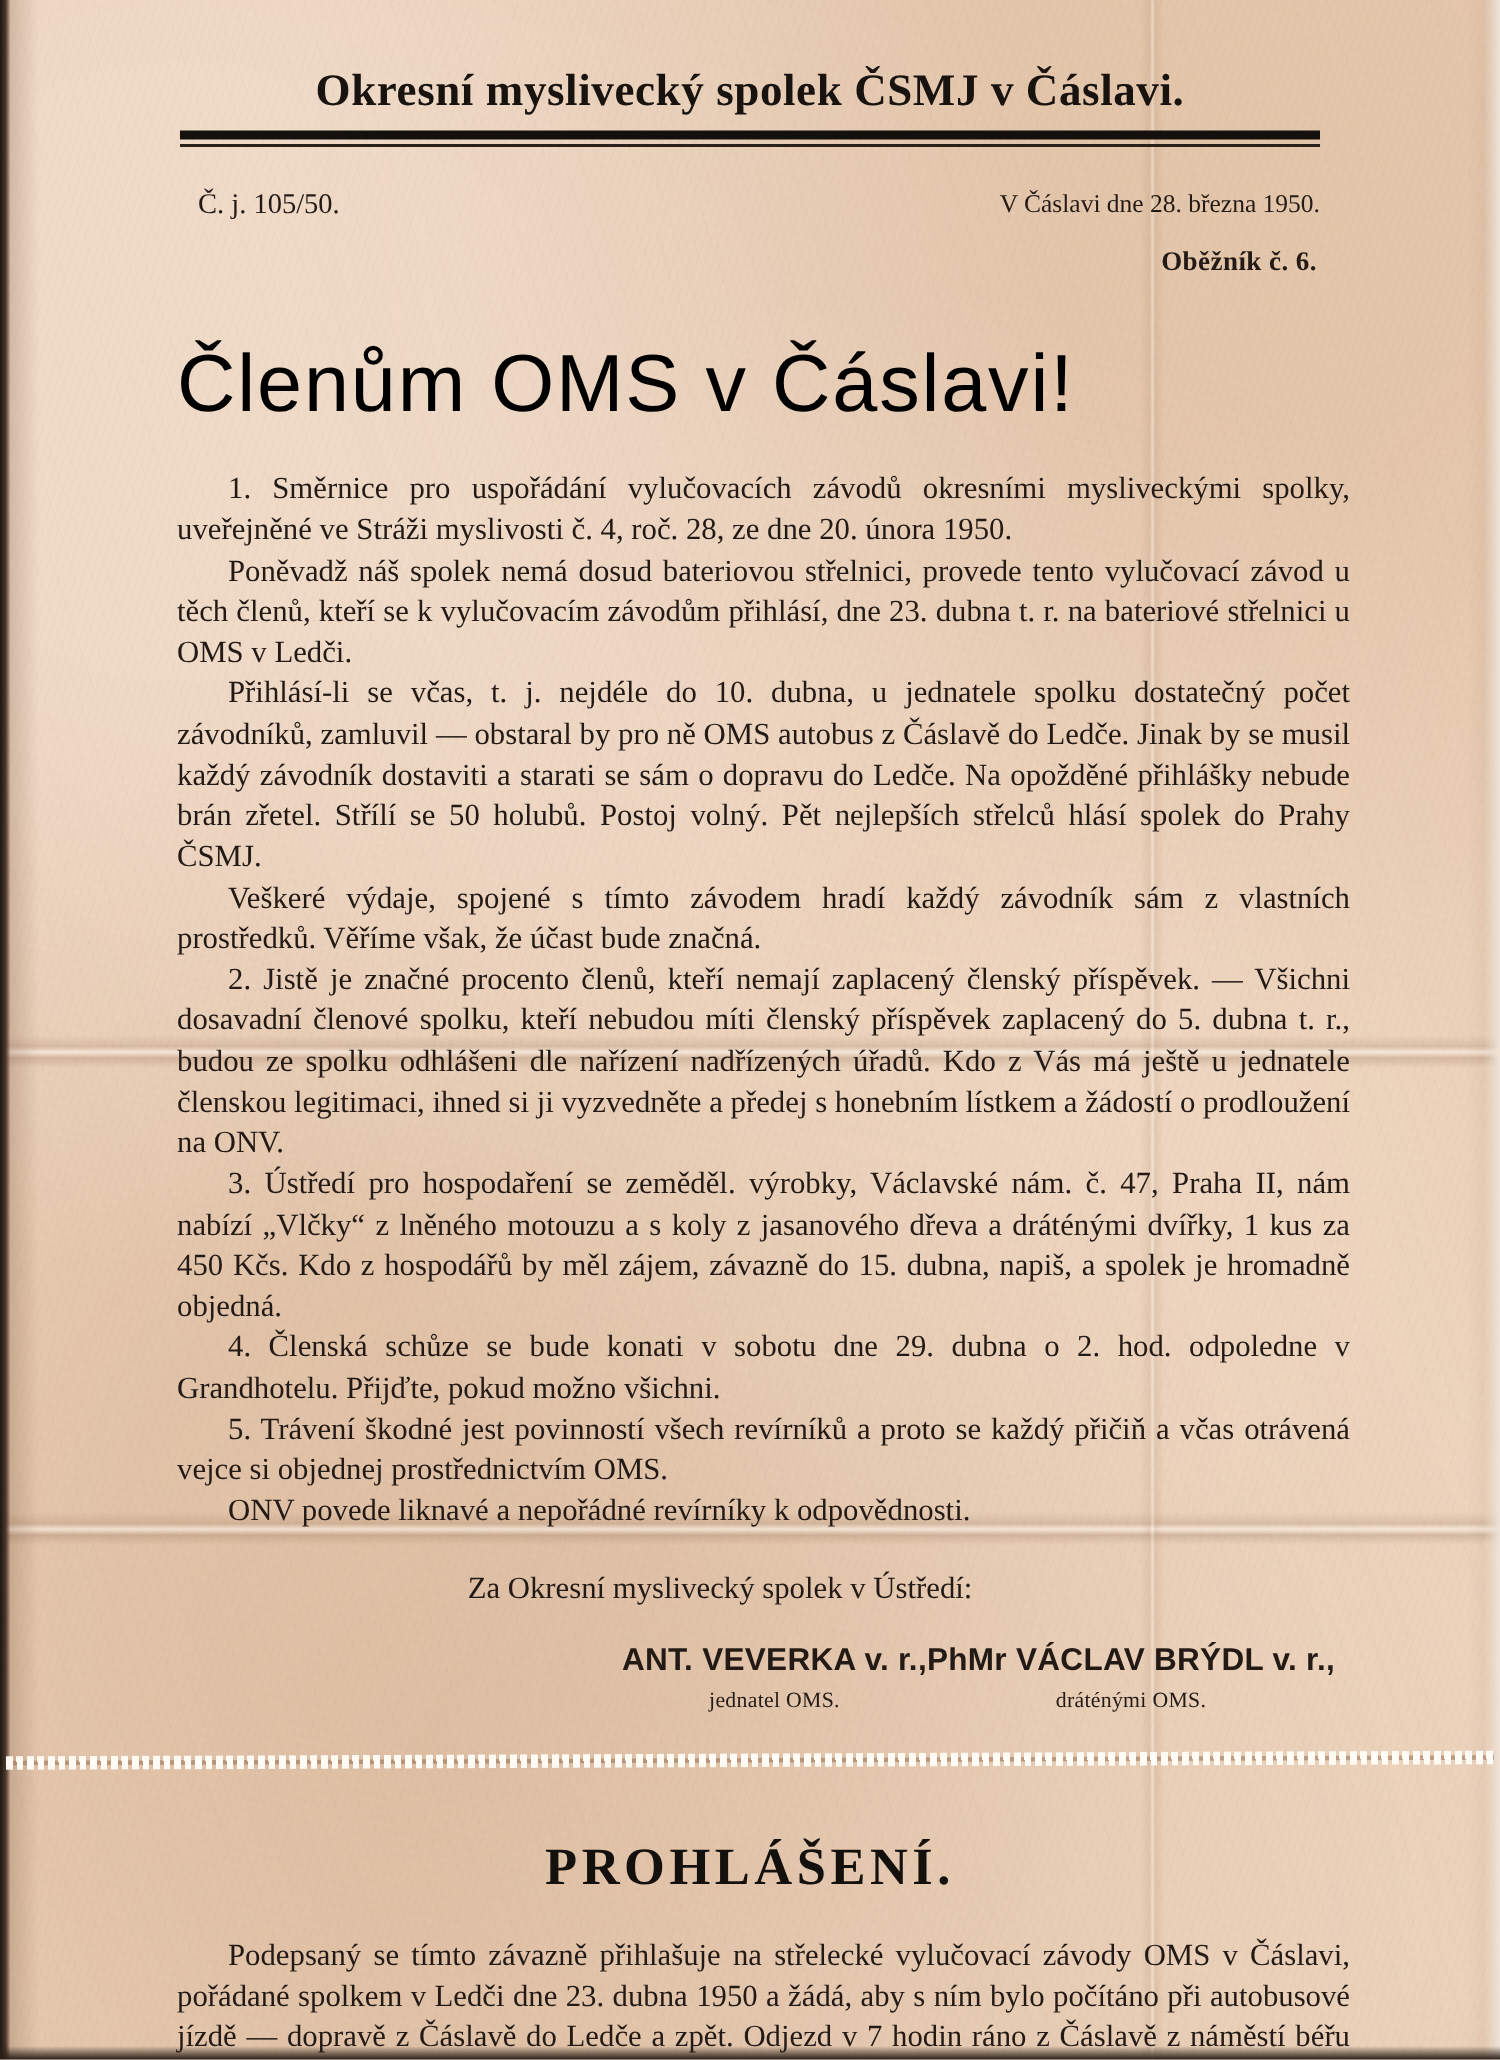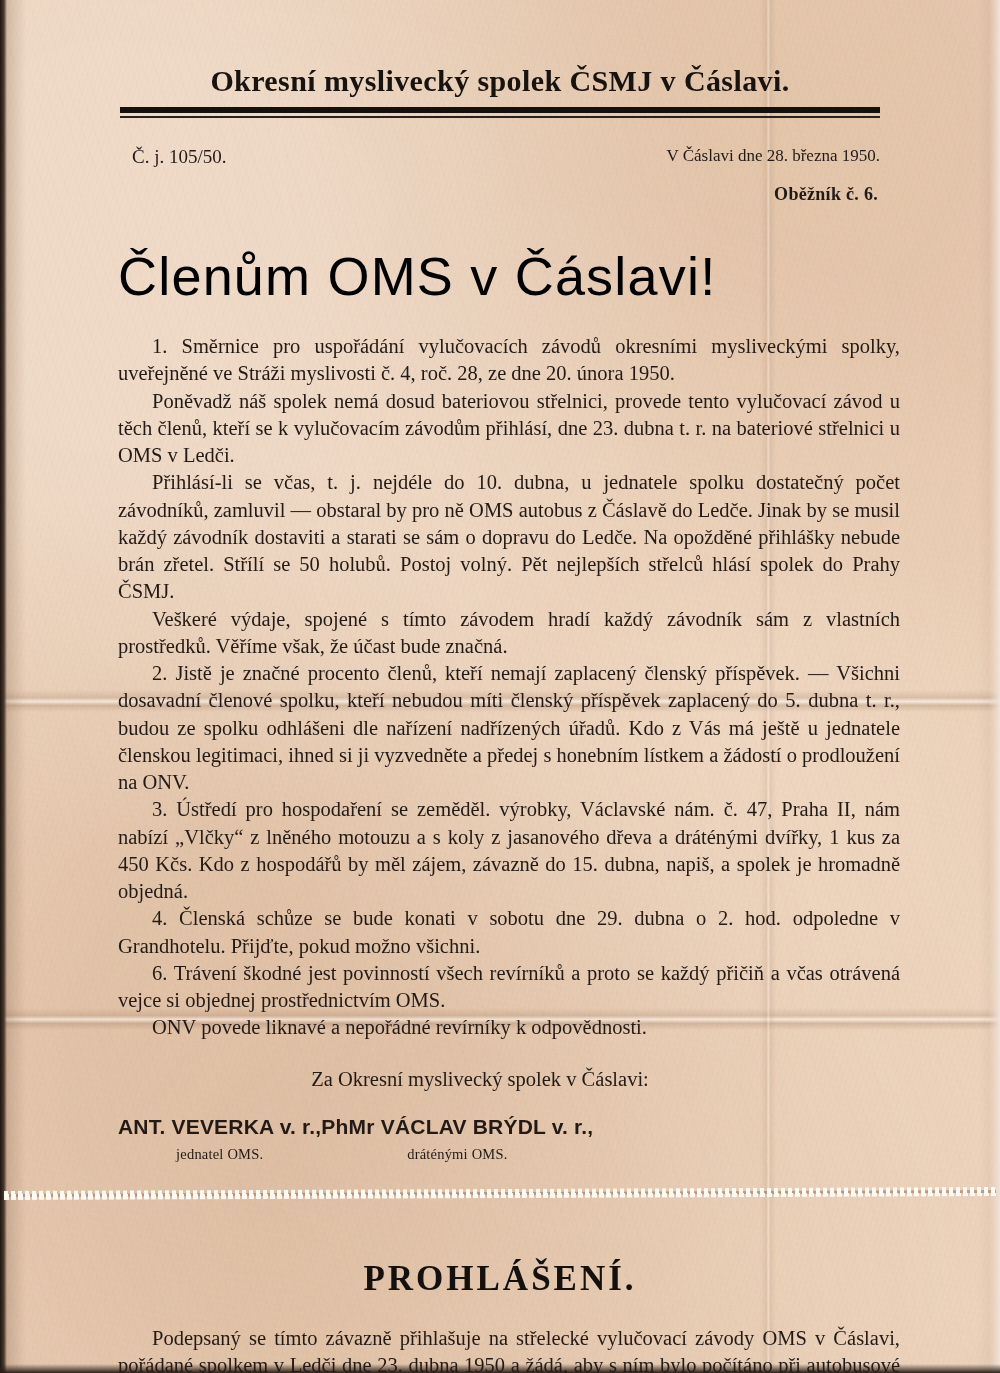--- a/index.html
+++ b/index.html
@@ -82,21 +82,21 @@
         rgba(255,248,240,.30) 52%,
         rgba(150,112,84,.13) 64%,
         rgba(150,112,84,0) 100%);
   }
 
   .content { position: relative; z-index: 5; }
 
   
   .masthead {
     text-align: center;
-    padding-top: 64px;
+    padding-top: 44px;
   }
   .masthead-title {
     font-family: "Liberation Serif", "DejaVu Serif", serif;
     font-weight: 700;
     font-size: 30px;
     letter-spacing: .4px;
     color: #191310;
     line-height: 1.1;
   }
   .rule-double {
@@ -154,21 +154,21 @@
 
   
   .sign-for {
     margin-top: 26px;
     text-align: center;
     font-size: 20.5px;
     padding-right: 40px;
   }
   .signatures {
     display: flex;
-    justify-content: flex-start;
+    justify-content: flex-end;
     margin: 24px 110px 0 118px;
   }
   .sig { text-align: center; }
   .sig-name {
     font-family: "Liberation Sans", "DejaVu Sans", sans-serif;
     font-weight: 700;
     font-size: 21px;
     letter-spacing: .2px;
     white-space: nowrap;
   }
@@ -202,21 +202,21 @@
     height: 9px;
     background-image:
       repeating-linear-gradient(90deg,
         rgba(255,252,247,.95) 0 4.5px,
         rgba(255,252,247,0) 4.5px 7px);
     transform: rotate(-0.22deg);
   }
 
   
   .decl-title {
-    margin-top: 58px;
+    margin-top: 44px;
     text-align: center;
     font-size: 35px;
     font-weight: 700;
     letter-spacing: 3px;
     color: #14100d;
   }
   .decl-body {
     margin: 26px 100px 0 118px;
     font-size: 20.5px;
     line-height: 1.33;
@@ -255,25 +255,25 @@
     <div class="headline">Členům OMS v Čáslavi!</div>
 
     <div class="body">
       <p>1. Směrnice pro uspořádání vylučovacích závodů okresními mysliveckými spolky, uveřejněné ve Stráži myslivosti č. 4, roč. 28, ze dne 20. února 1950.</p>
       <p>Poněvadž náš spolek nemá dosud bateriovou střelnici, provede tento vylučovací závod u těch členů, kteří se k vylučovacím závodům přihlásí, dne 23. dubna t. r. na bateriové střelnici u OMS v Ledči.</p>
       <p>Přihlásí-li se včas, t. j. nejdéle do 10. dubna, u jednatele spolku dostatečný počet závodníků, zamluvil — obstaral by pro ně OMS autobus z Čáslavě do Ledče. Jinak by se musil každý závodník dostaviti a starati se sám o dopravu do Ledče. Na opožděné přihlášky nebude brán zřetel. Střílí se 50 holubů. Postoj volný. Pět nejlepších střelců hlásí spolek do Prahy ČSMJ.</p>
       <p>Veškeré výdaje, spojené s tímto závodem hradí každý závodník sám z vlastních prostředků. Věříme však, že účast bude značná.</p>
       <p>2. Jistě je značné procento členů, kteří nemají zaplacený členský příspěvek. — Všichni dosavadní členové spolku, kteří nebudou míti členský příspěvek zaplacený do 5. dubna t. r., budou ze spolku odhlášeni dle nařízení nadřízených úřadů. Kdo z Vás má ještě u jednatele členskou legitimaci, ihned si ji vyzvedněte a předej s honebním lístkem a žádostí o prodloužení na ONV.</p>
       <p>3. Ústředí pro hospodaření se zeměděl. výrobky, Václavské nám. č. 47, Praha II, nám nabízí „Vlčky“ z lněného motouzu a s koly z jasanového dřeva a dráténými dvířky, 1 kus za 450 Kčs. Kdo z hospodářů by měl zájem, závazně do 15. dubna, napiš, a spolek je hromadně objedná.</p>
       <p>4. Členská schůze se bude konati v sobotu dne 29. dubna o 2. hod. odpoledne v Grandhotelu. Přijďte, pokud možno všichni.</p>
-      <p>6. Trávení škodné jest povinností všech revírníků a proto se každý přičiň a včas otrávená vejce si objednej prostřednictvím OMS.</p>
+      <p>5. Trávení škodné jest povinností všech revírníků a proto se každý přičiň a včas otrávená vejce si objednej prostřednictvím OMS.</p>
       <p>ONV povede liknavé a nepořádné revírníky k odpovědnosti.</p>
     </div>
 
-    <div class="sign-for">Za Okresní myslivecký spolek v Čáslavi:</div>
+    <div class="sign-for">Za Okresní myslivecký spolek v Ústředí:</div>
 
     <div class="signatures">
       <div class="sig">
         <div class="sig-name">ANT. VEVERKA v. r.,</div>
         <div class="sig-role">jednatel OMS.</div>
       </div>
       <div class="sig">
         <div class="sig-name">PhMr VÁCLAV BRÝDL v. r.,</div>
         <div class="sig-role">dráténými OMS.</div>
       </div>

